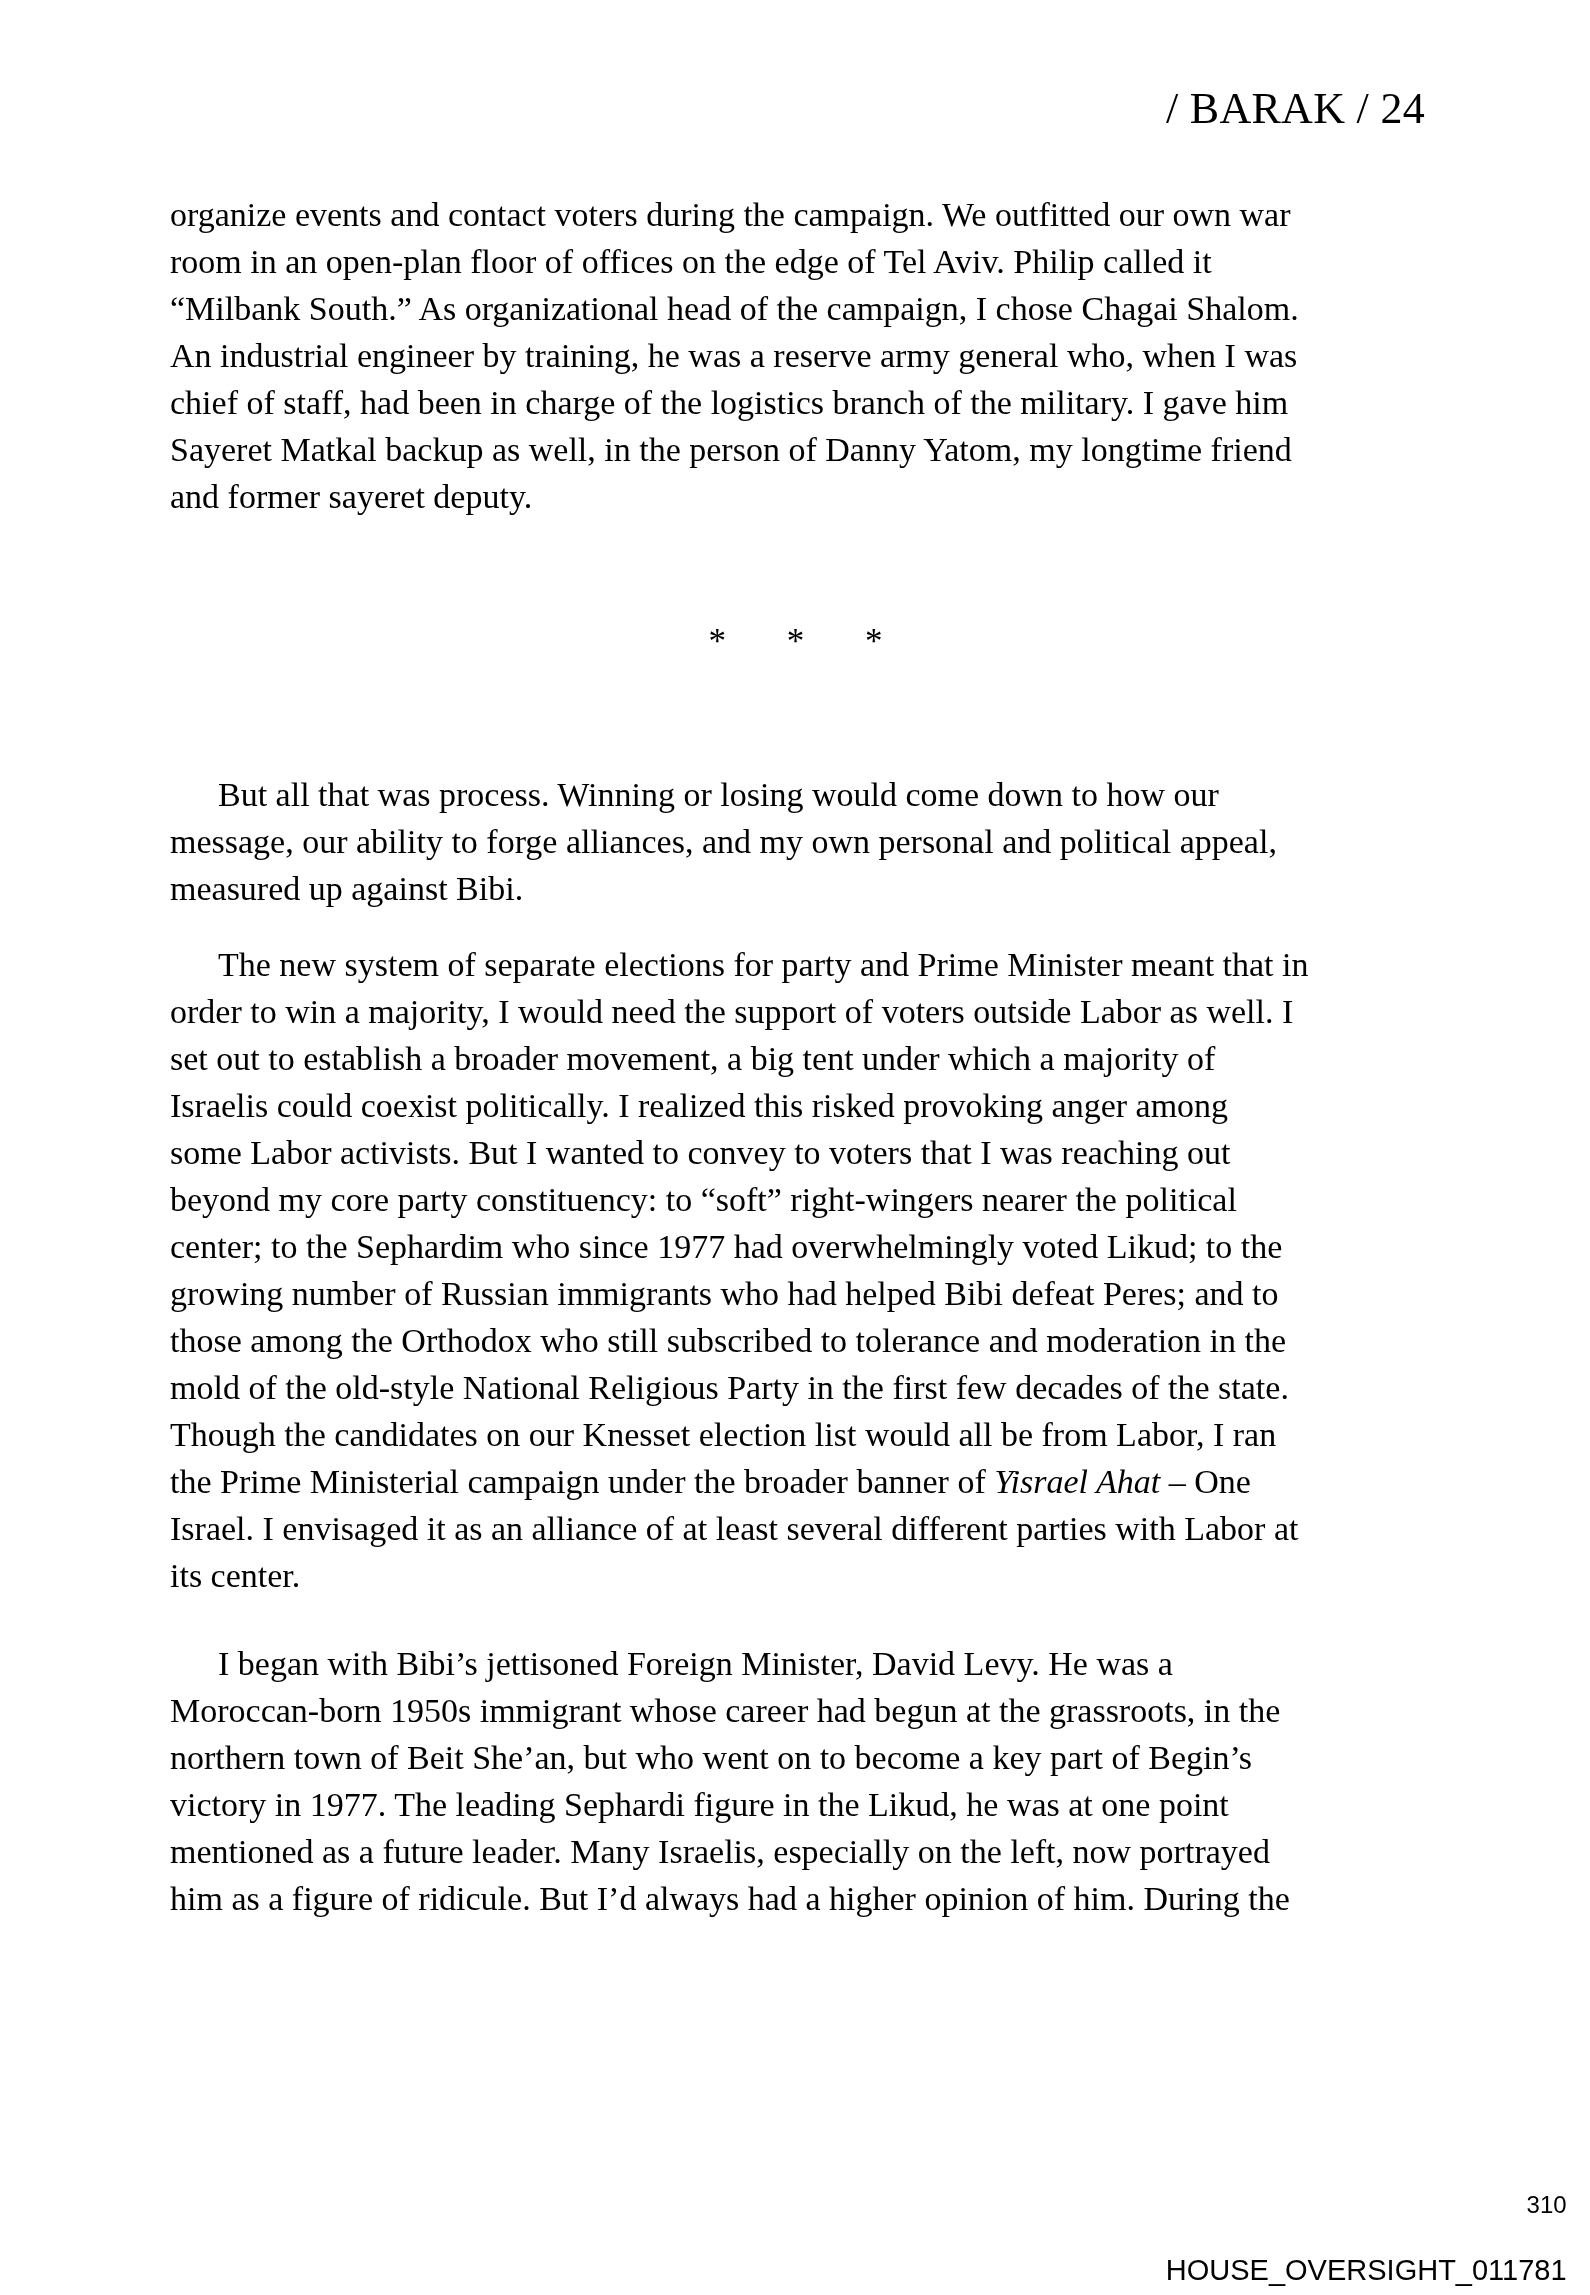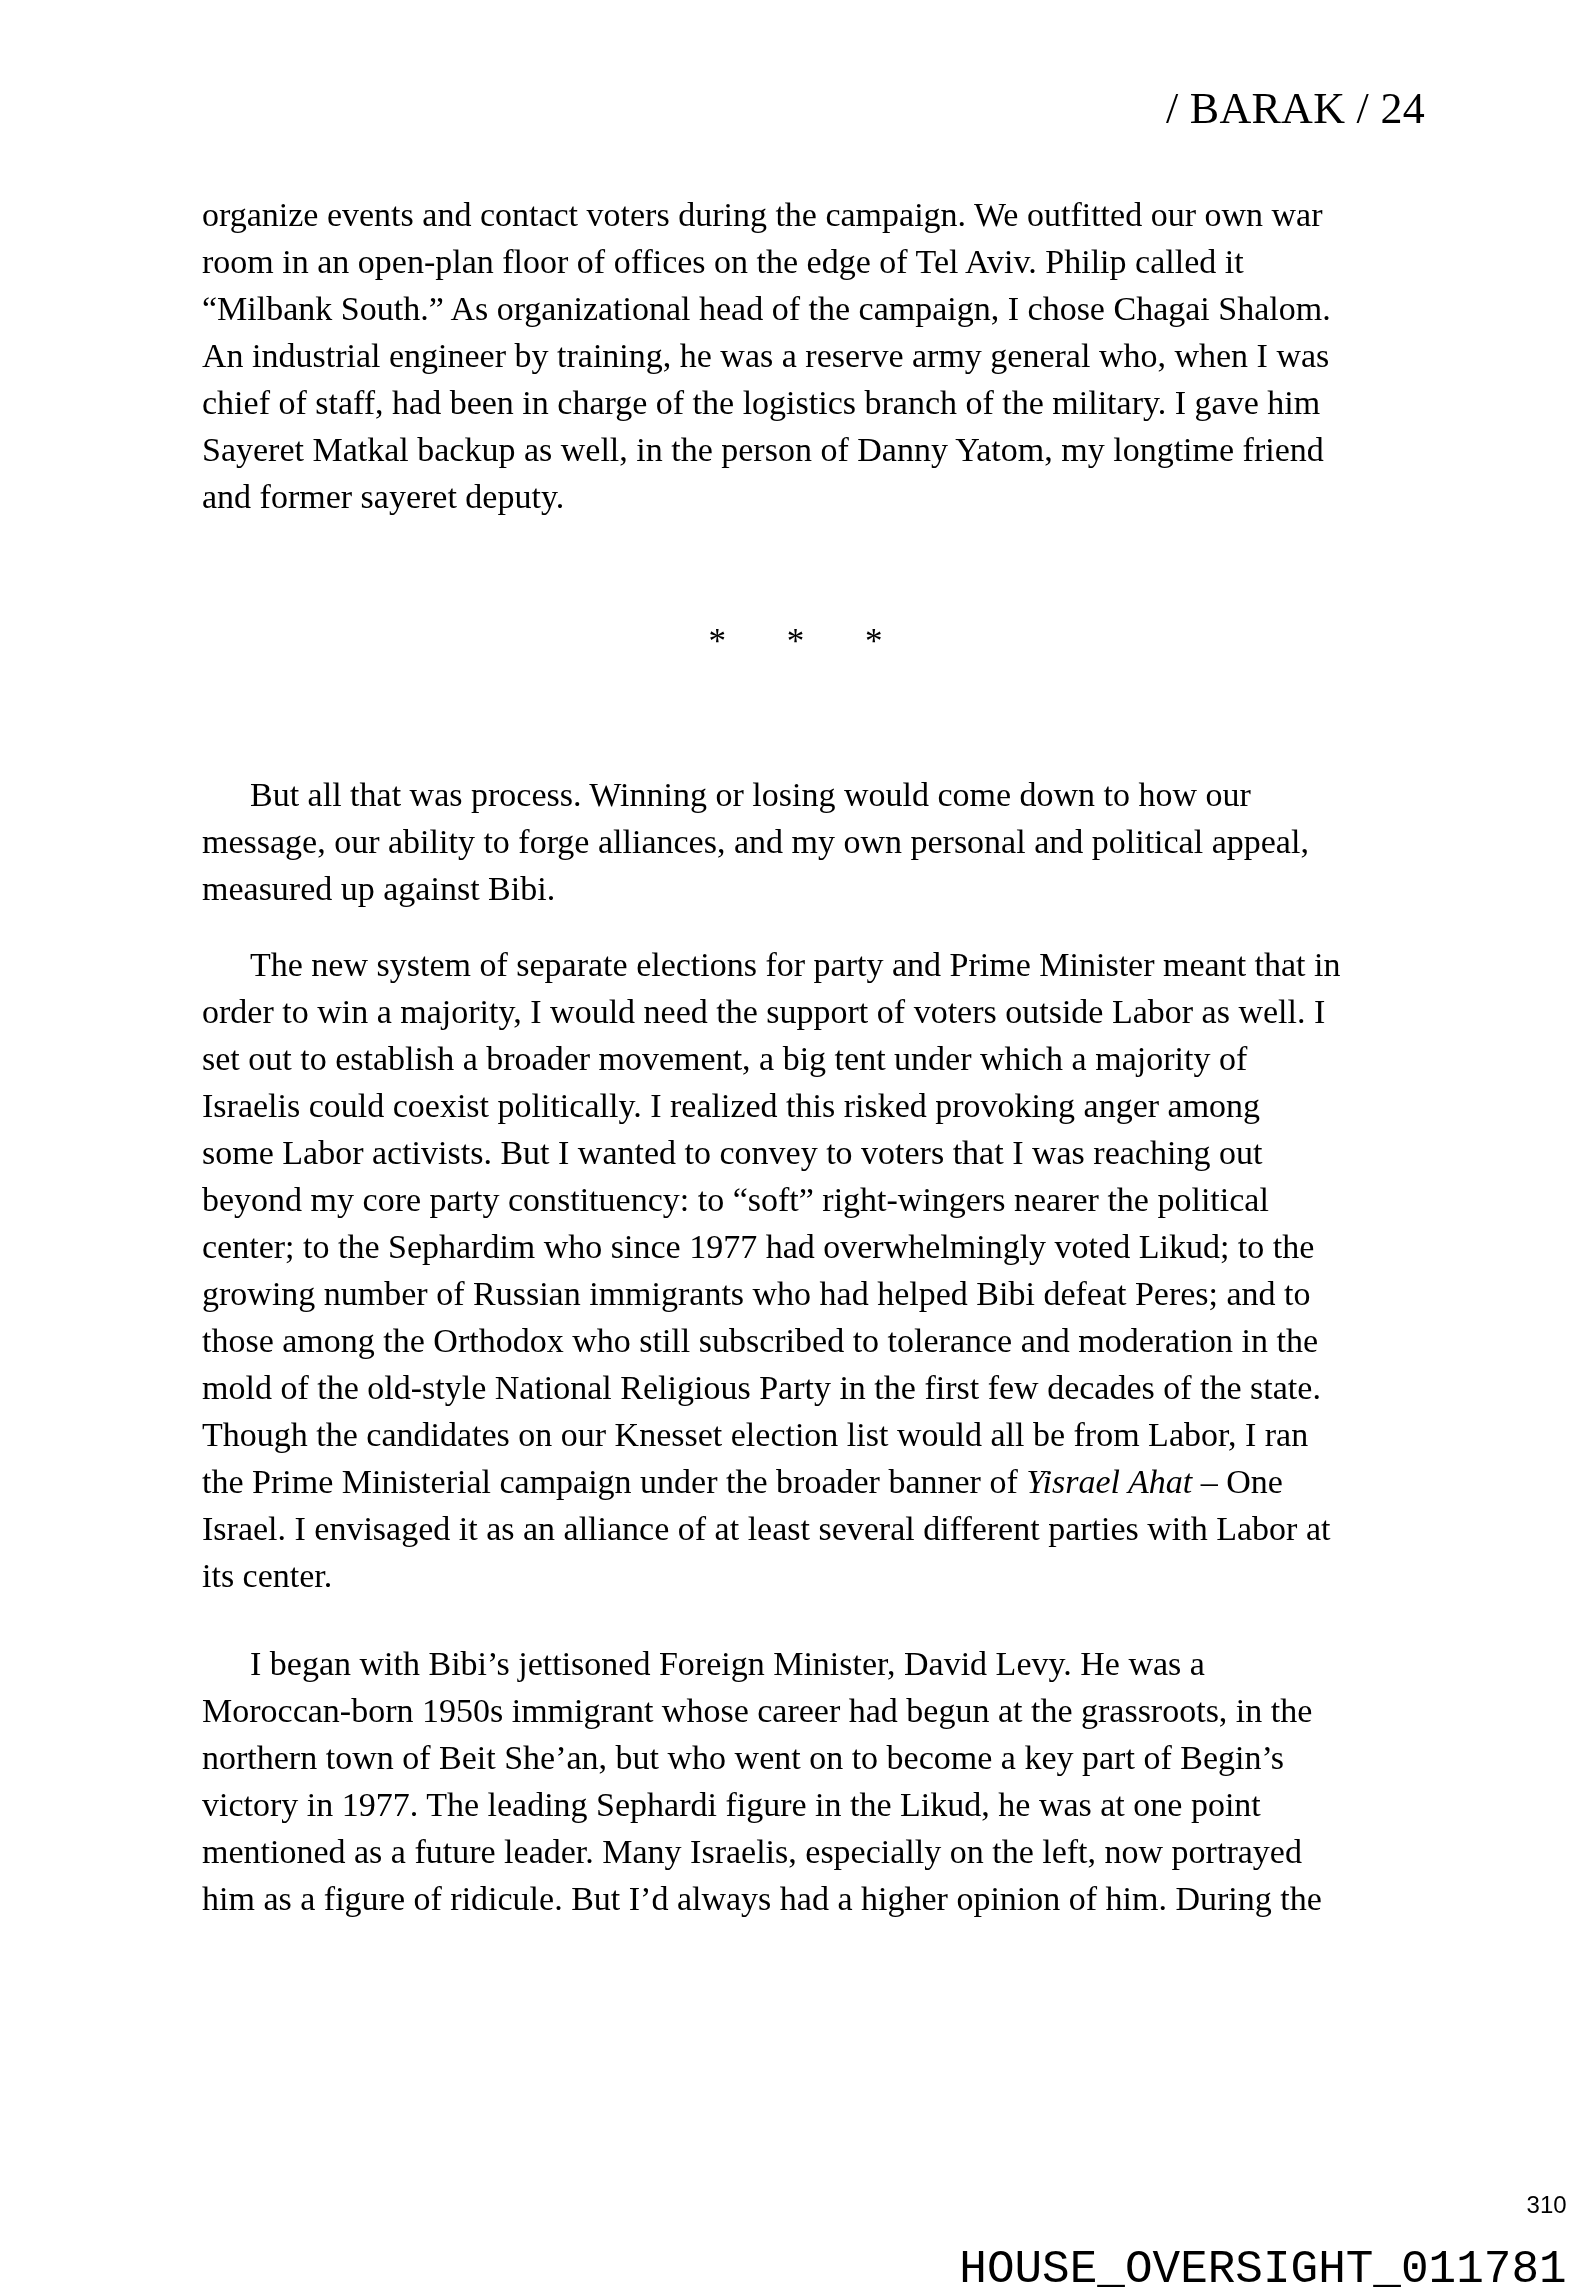--- a/index.html
+++ b/index.html
@@ -29,21 +29,20 @@
       width: 1258px;
       font-size: 34px;
       line-height: 47px;
     }
     .para .line:first-child {
       padding-left: 48px;
     }
     .line {
       display: block;
       white-space: nowrap;
-      margin-left: 32px;
     }
     .block-1 { top: 191px; }
     .separator {
       position: absolute;
       top: 622px;
       left: 0;
       width: 1591px;
       text-align: center;
       font-size: 35px;
       line-height: 39px;
@@ -60,22 +59,22 @@
       top: 2184px;
       right: 24.4px;
       font-family: "Liberation Sans", "DejaVu Sans", sans-serif;
       font-size: 24px;
       line-height: 41px;
     }
     .bates {
       position: absolute;
       top: 2251px;
       right: 24.4px;
-      font-family: Liberation Mono, monospace;
-      font-size: 46px;
+      font-family: Liberation Sans, sans-serif;
+      font-size: 29px;
       line-height: 39px;
     }
     em { font-style: italic; }
   </style>
 </head>
 <body>
 
 <div class="running-head">/ BARAK / 24</div>
 
 <div class="text-block block-1">

